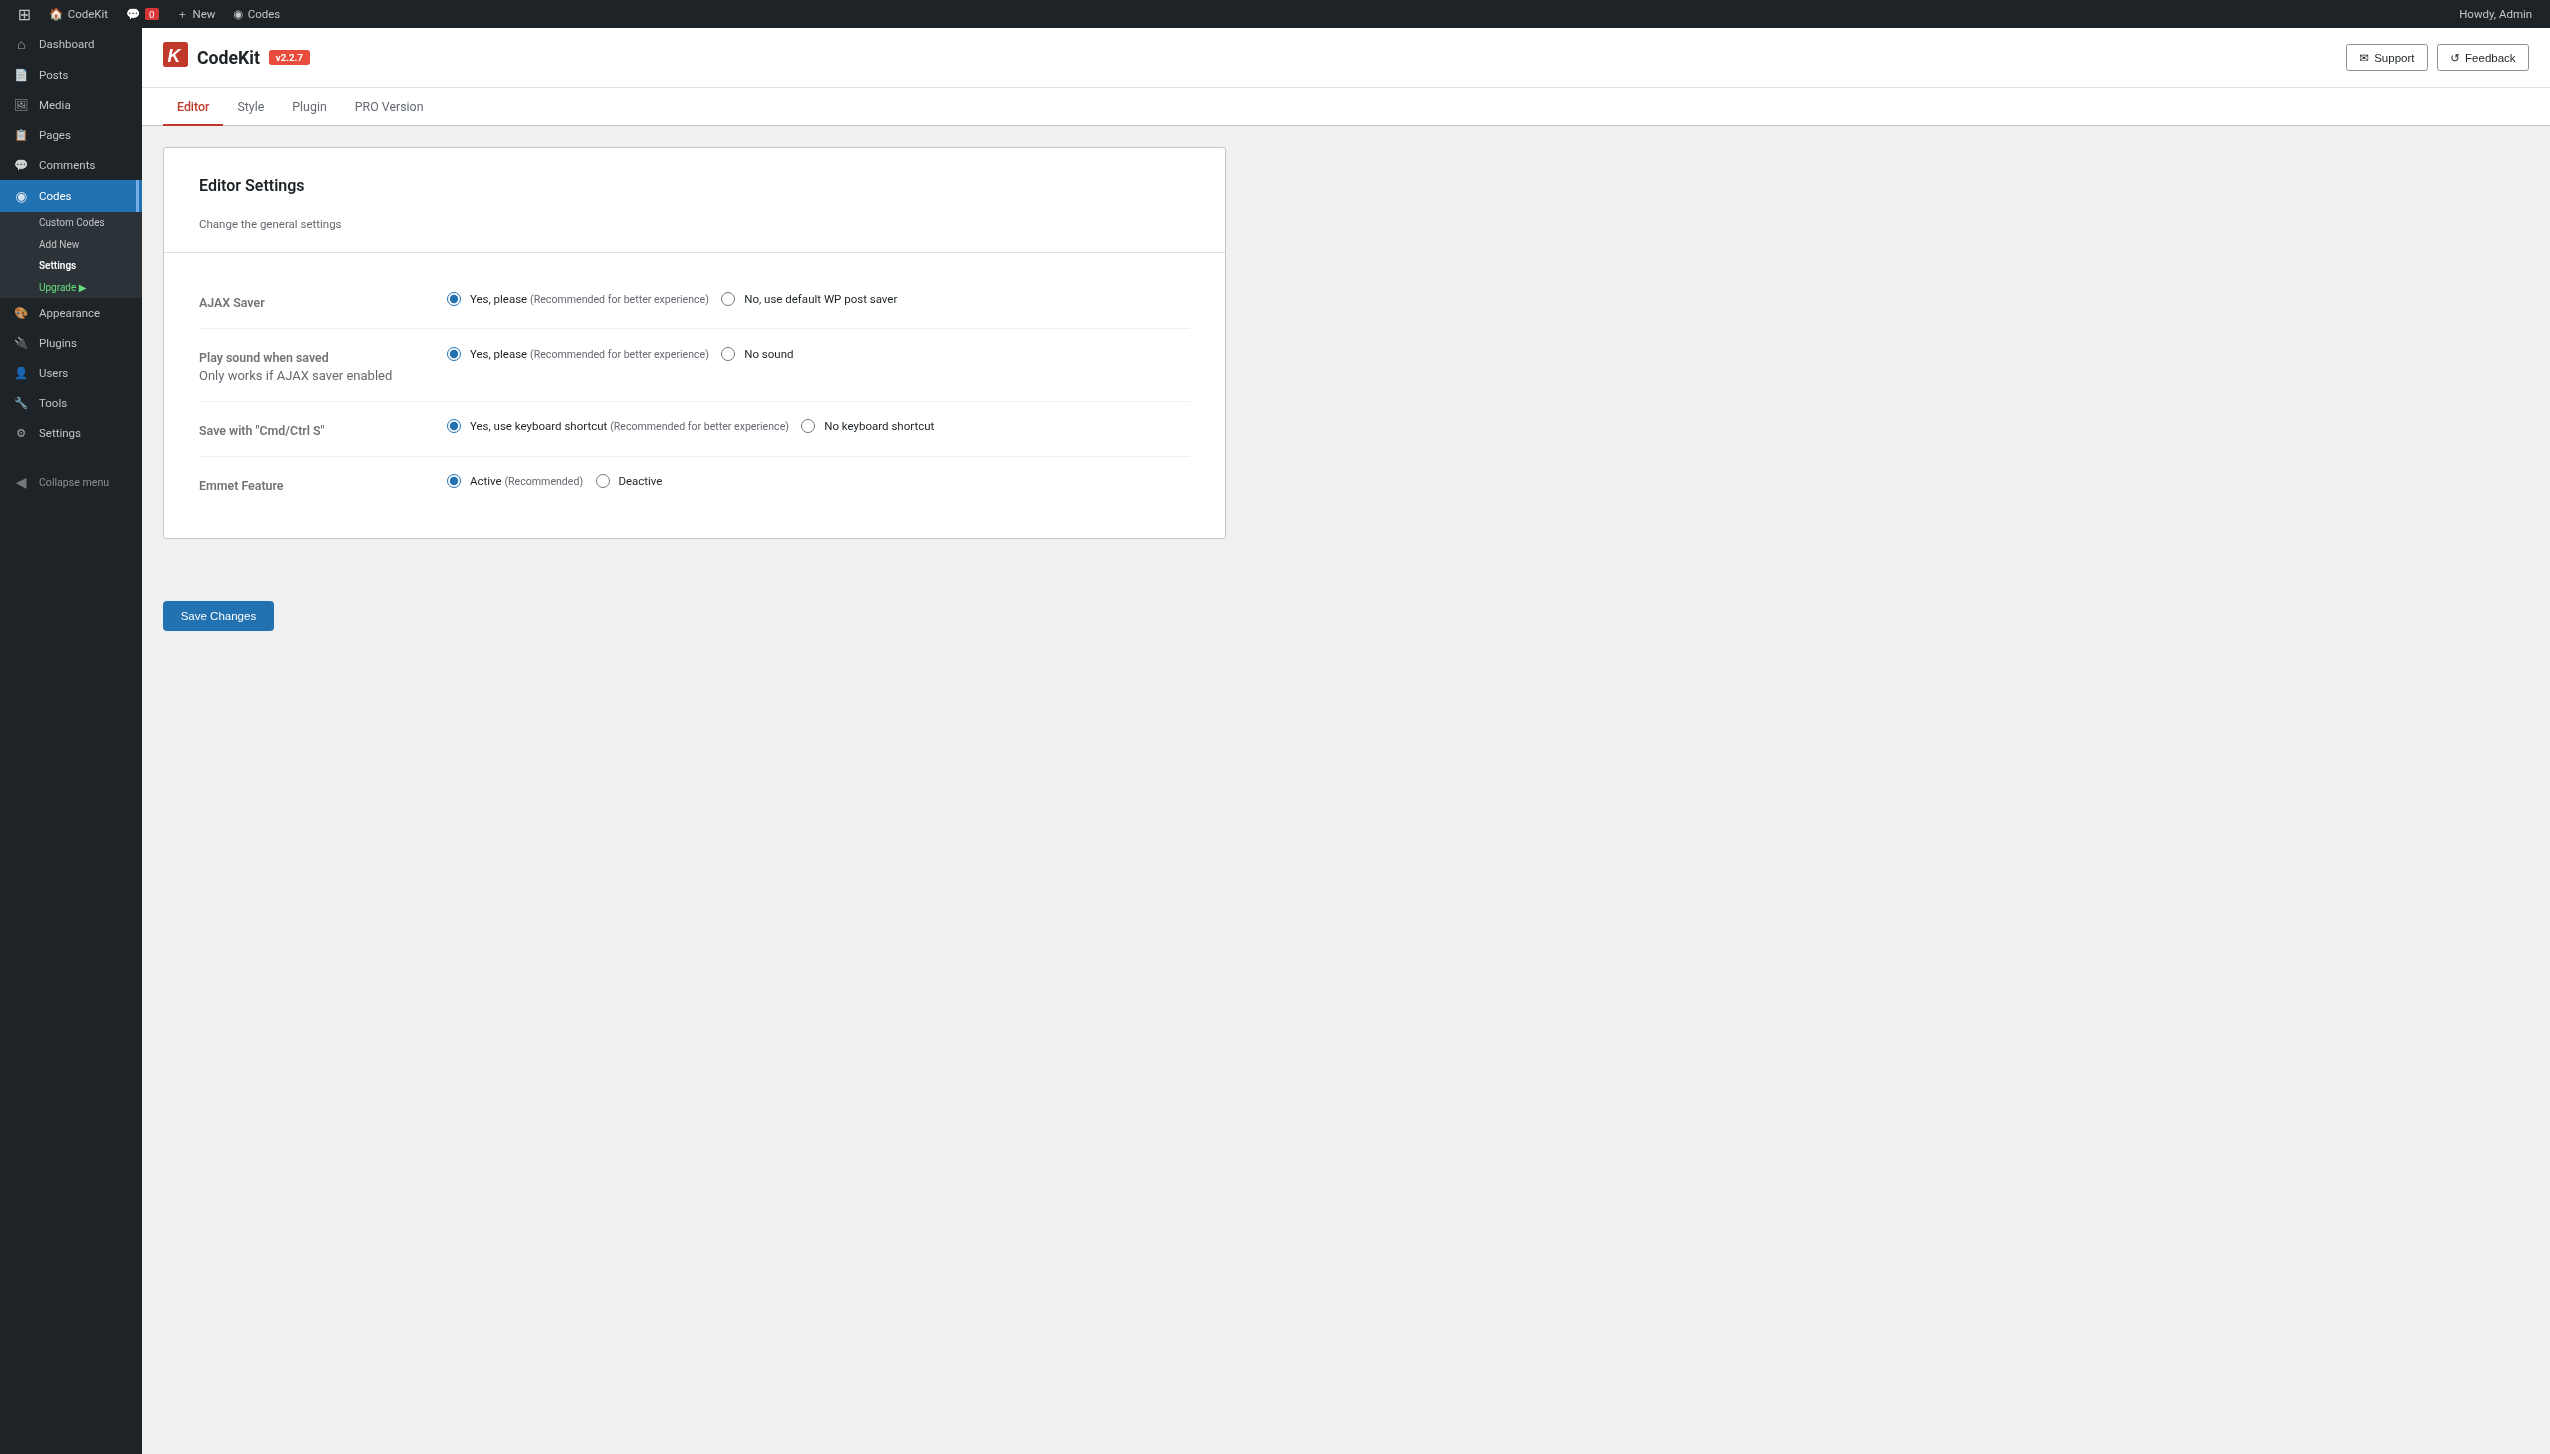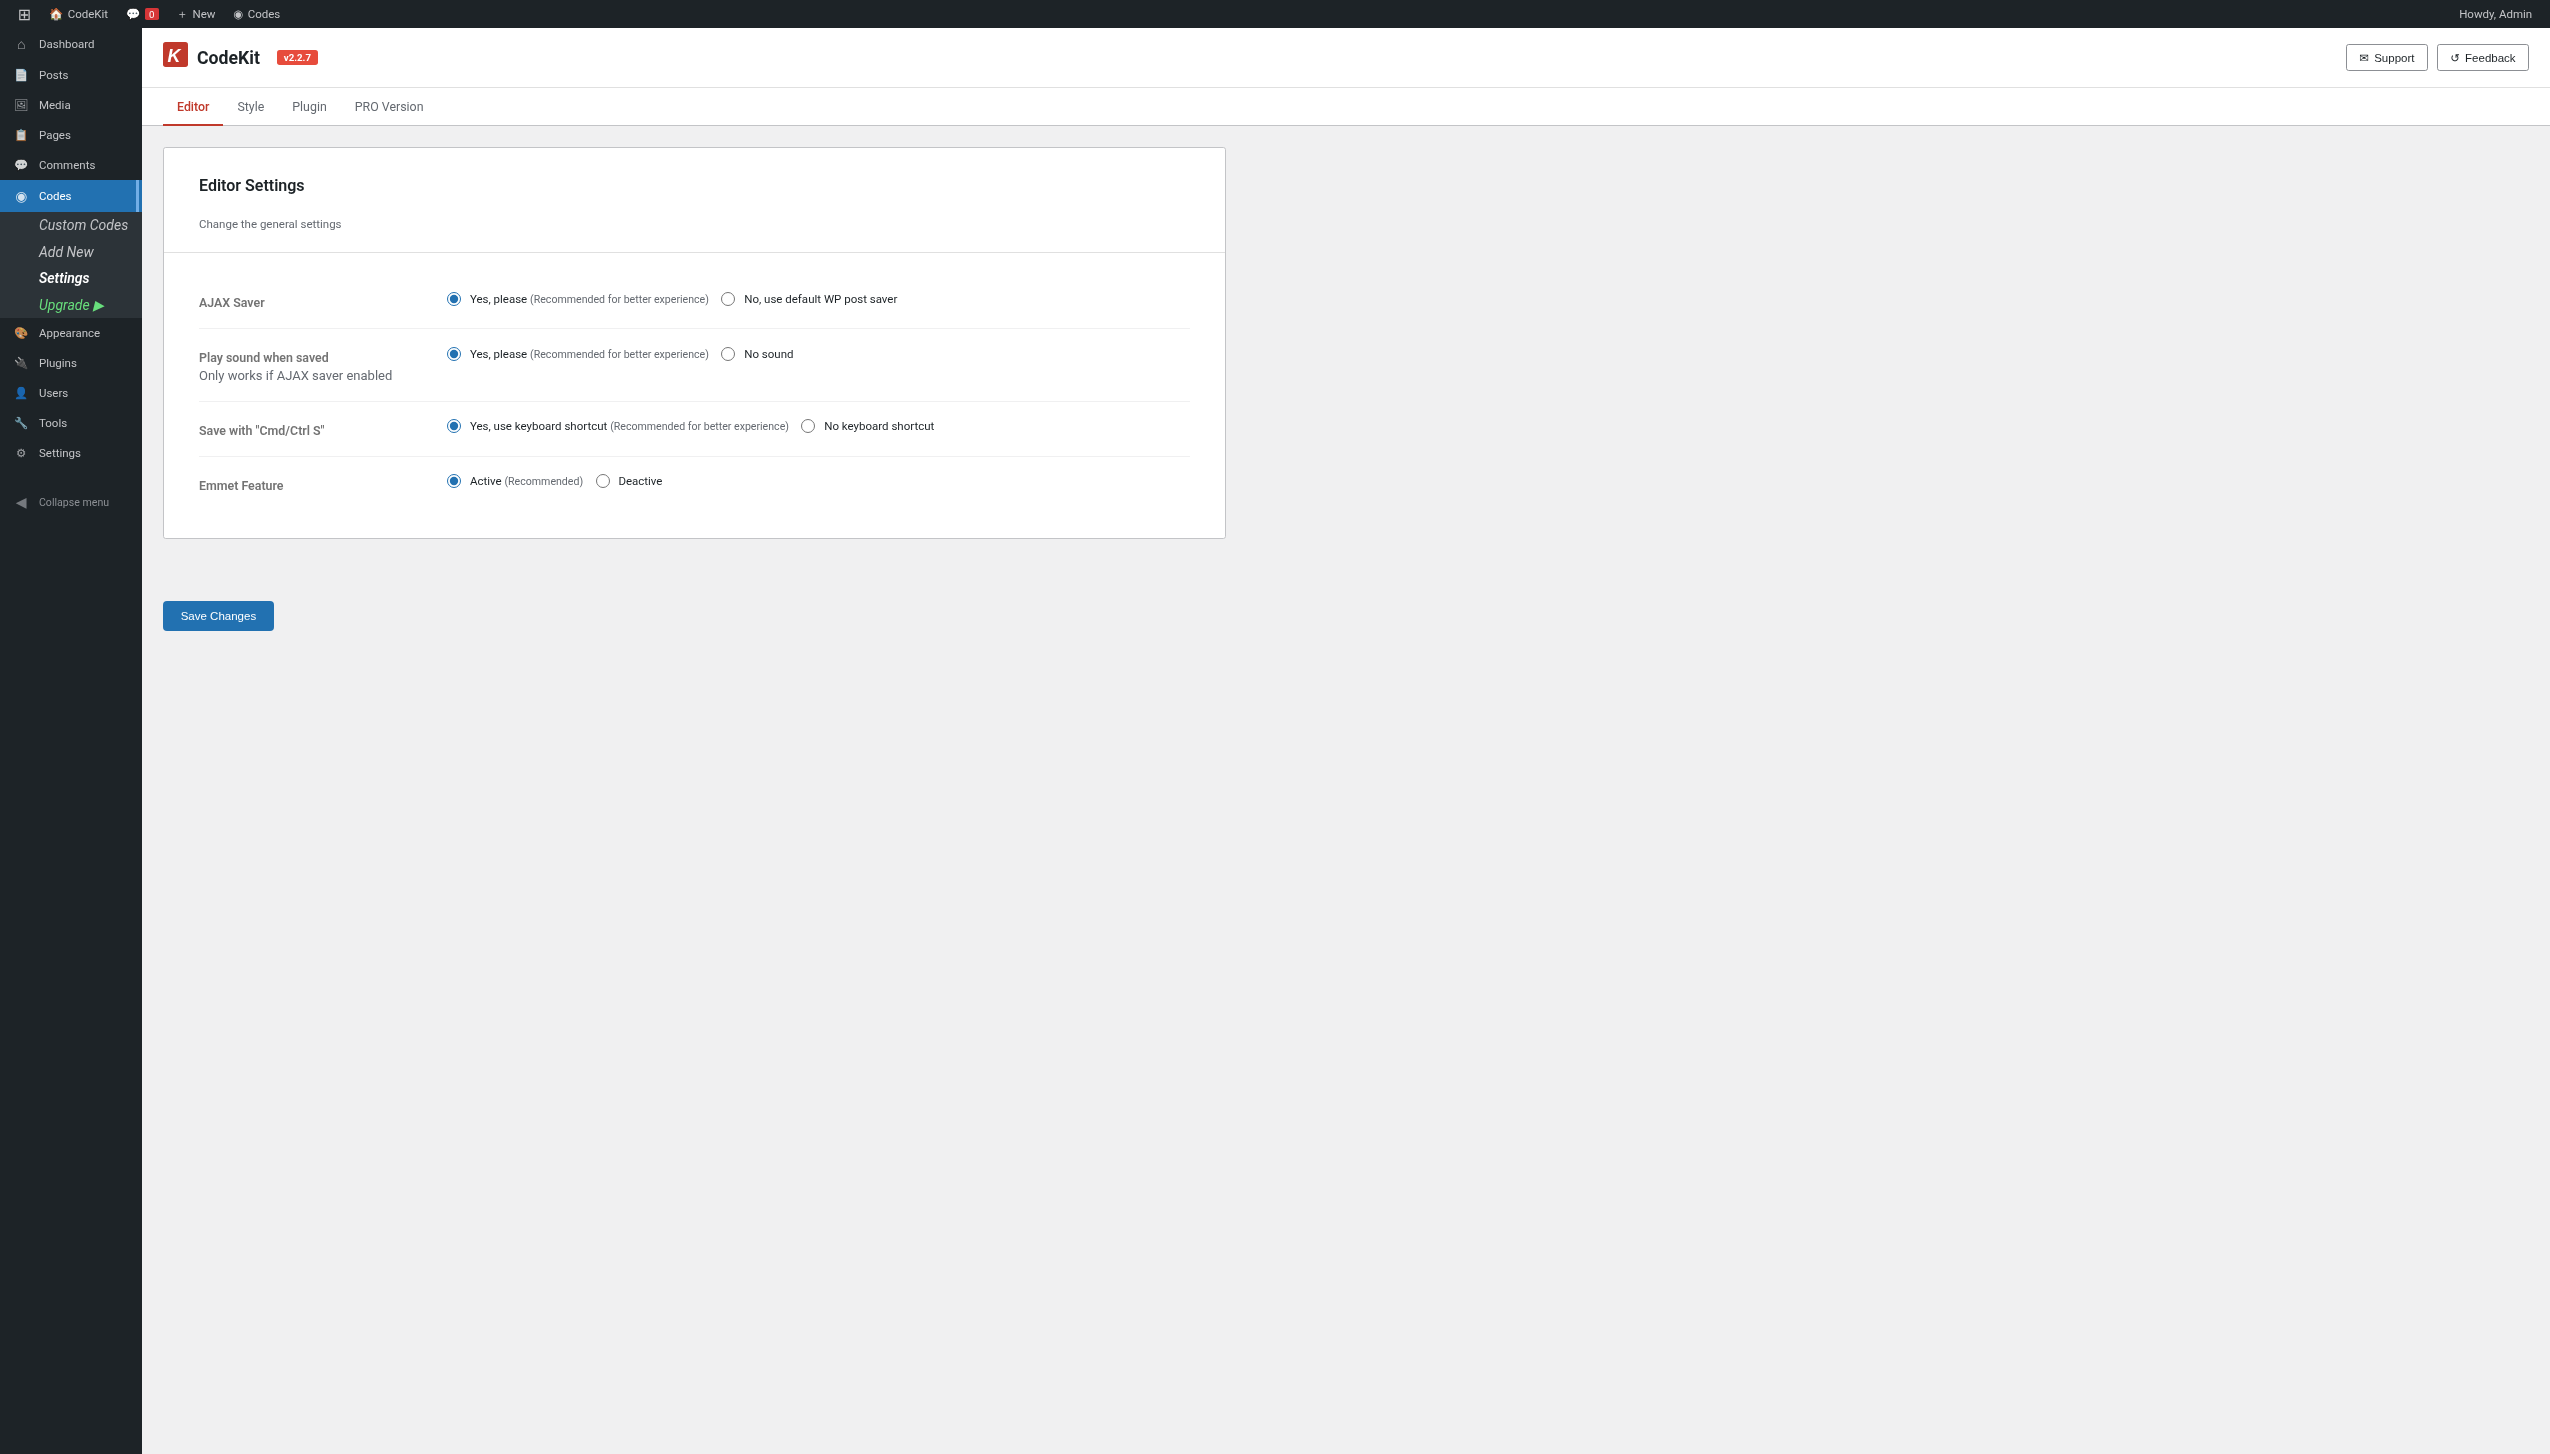--- a/index.html
+++ b/index.html
@@ -52,21 +52,21 @@
       content: '';
       position: absolute; right: 0; top: 0; bottom: 0;
       width: 3.5px;
       border-left: 3.5px solid #72aee6;
     }
     .menu-item .menu-icon { font-size: 14px; opacity: 0.8; width: 17.7px; text-align: center; }
     .menu-submenu { padding: 0; background: #2c3338; }
     .menu-submenu-item {
       display: flex; align-items: center;
       padding: 5.3px 12.4px 5.3px 39px; cursor: pointer;
-      color: #c3c4c7; font-size: 14px; font-style: italic;
+      color: #c3c4c7; font-size: 10px;
     }
     .menu-submenu-item.active { color: #fff; font-weight: 600; }
     .menu-submenu-item.upgrade { color: #68de7c; }
 
     
     #wpcontent {
       flex: 1;
       background: #f0f0f1;
       display: flex;
       flex-direction: column;
@@ -78,21 +78,21 @@
       padding: 14px 21px;
       display: flex;
       align-items: center;
       justify-content: space-between;
       border-bottom: 0.9px solid #e0e0e0;
     }
     .plugin-logo {
       display: flex; align-items: center; gap: 8.9px; font-size: 21px; font-weight: 700; color: #1d2327;
     }
     .plugin-version {
-      background: #e74c3c; color: #fff; font-size: 9.7px; padding: 1.8px 7px; border-radius: 2.7px; font-weight: 700; margin-left: 8px;
+      background: #e74c3c; color: #fff; font-size: 9.7px; padding: 1.8px 7px; border-radius: 2.7px; font-weight: 700;
     }
     .header-buttons { display: flex; gap: 8.9px; }
     .btn-support {
       display: flex; align-items: center; gap: 5.3px;
       padding: 5.3px 12.4px; border: 0.9px solid #8c8f94; border-radius: 2.7px;
       background: #fff; color: #1d2327; cursor: pointer; font-size: 11.5px;
     }
     .btn-feedback {
       display: flex; align-items: center; gap: 5.3px;
       padding: 5.3px 12.4px; border: 0.9px solid #8c8f94; border-radius: 2.7px;

